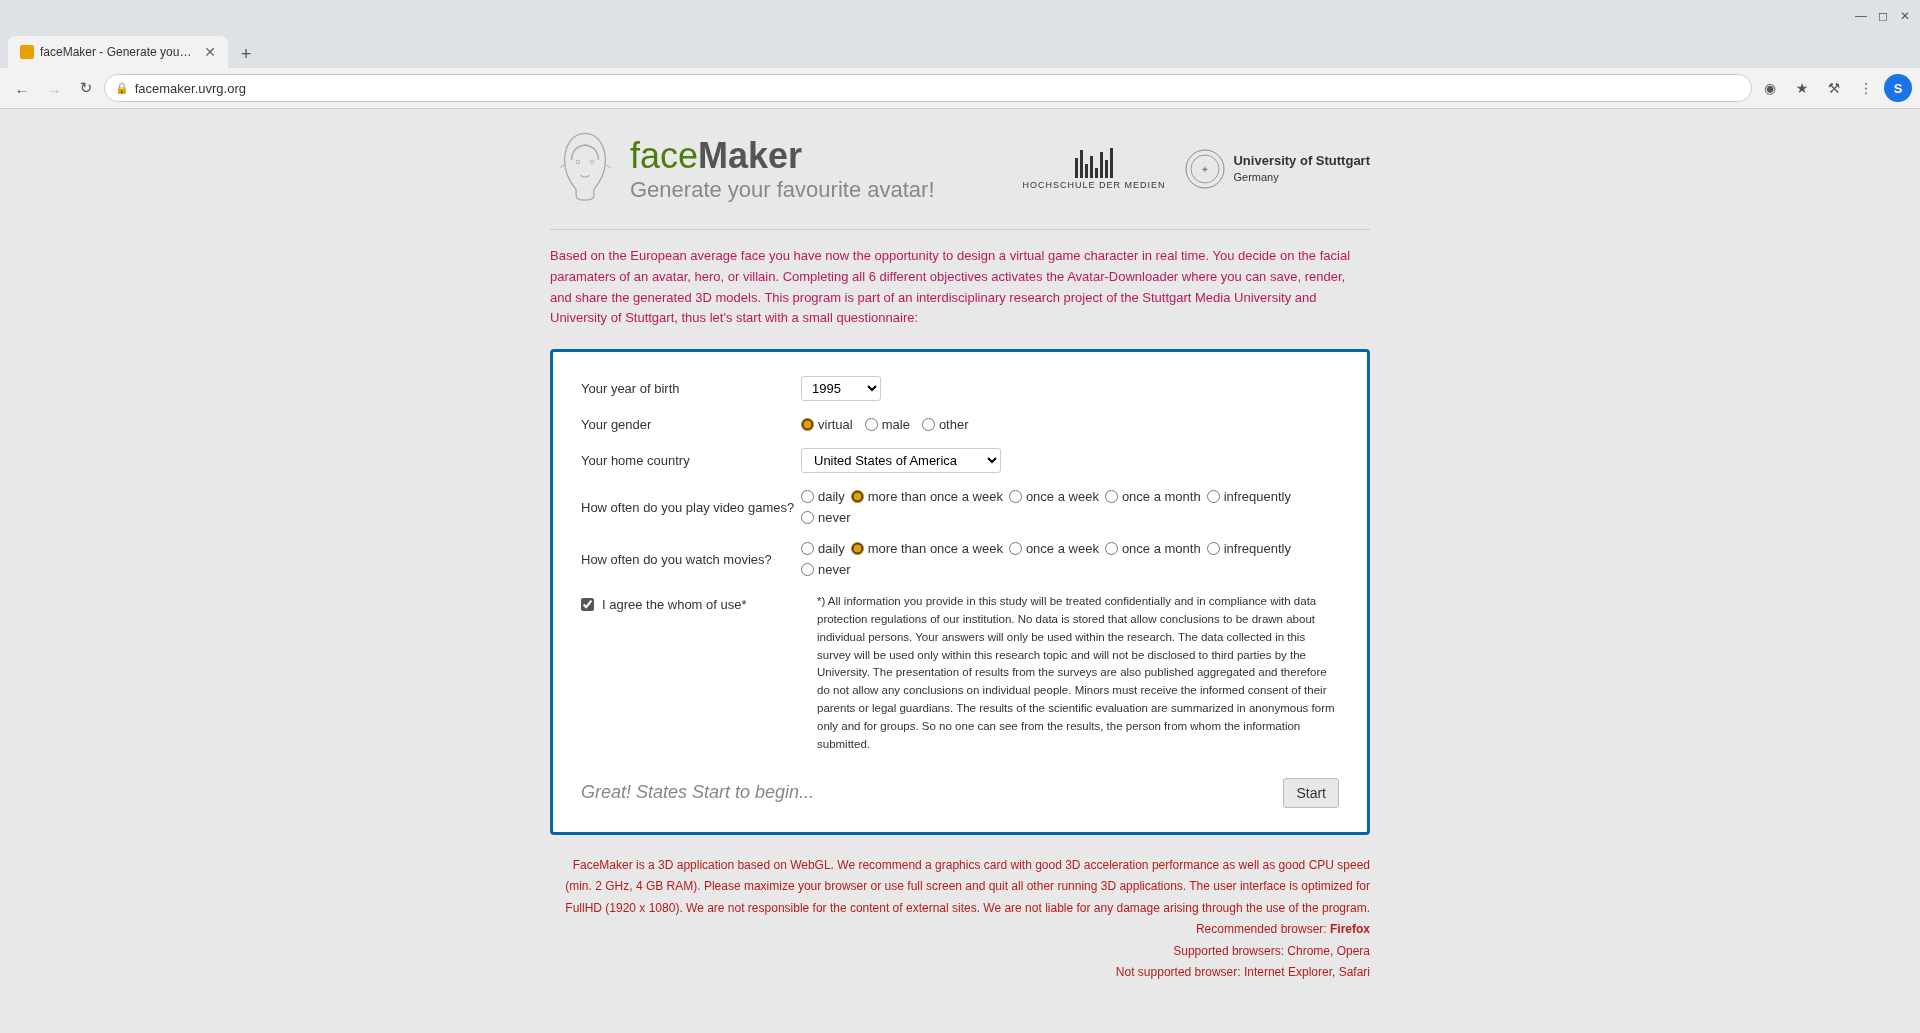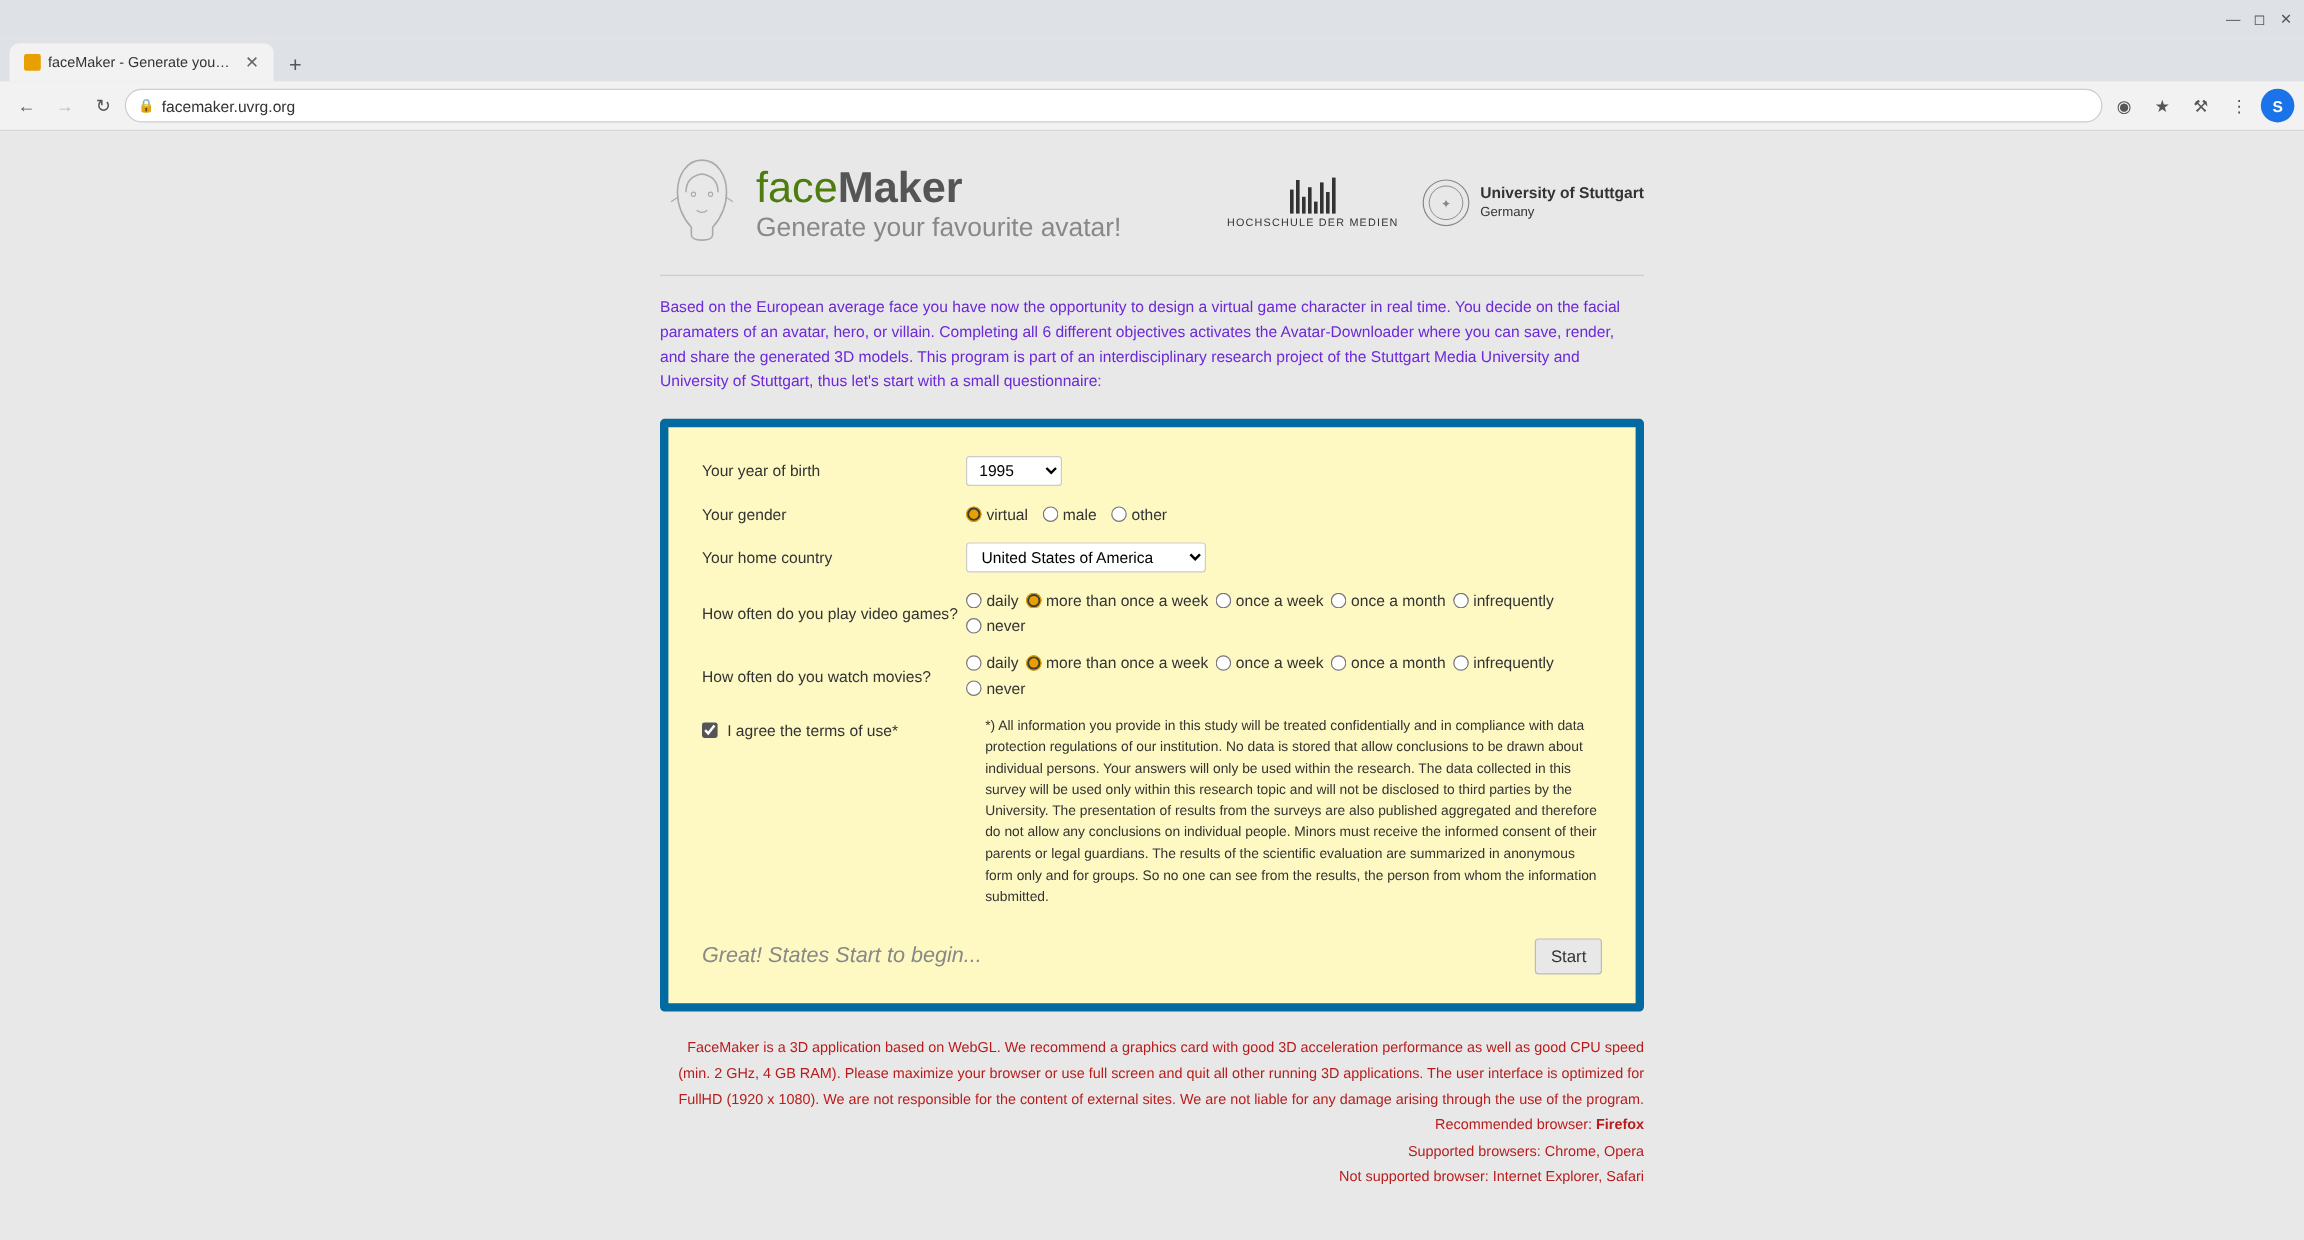--- a/index.html
+++ b/index.html
@@ -219,29 +219,29 @@
 
     hr.header-divider {
       border: none;
       border-top: 1px solid #ccc;
       margin-bottom: 16px;
     }
 
     
     .description {
       font-size: 13px;
-      color: #6d28d9;
+      color: #be185d;
       line-height: 1.6;
       margin-bottom: 20px;
     }
 
     
     .form-card {
-      background: #fef9c3;
-      border: 7px solid #0369a1;
+      background: #ffffff;
+      border: 3px solid #0369a1;
       border-radius: 4px;
       padding: 24px 28px;
       margin-bottom: 20px;
     }
 
     .form-row {
       display: flex;
       align-items: center;
       margin-bottom: 16px;
     }
@@ -557,21 +557,21 @@
           <label class="radio-option">
             <input type="radio" name="movies" value="never" style="">
             <span>never</span>
           </label>
         </div>
       </div>
 
       <div class="terms-row">
         <div class="terms-left">
           <input type="checkbox" class="terms-checkbox" checked="" style="">
-          <span class="terms-label">I agree the terms of use*</span>
+          <span class="terms-label">I agree the whom of use*</span>
         </div>
         <div class="terms-text">*) All information you provide in this study will be treated confidentially and in compliance with data protection regulations of our institution. No data is stored that allow conclusions to be drawn about individual persons. Your answers will only be used within the research. The data collected in this survey will be used only within this research topic and will not be disclosed to third parties by the University. The presentation of results from the surveys are also published aggregated and therefore do not allow any conclusions on individual people. Minors must receive the informed consent of their parents or legal guardians. The results of the scientific evaluation are summarized in anonymous form only and for groups. So no one can see from the results, the person from whom the information submitted.</div>
       </div>
 
       <div class="bottom-bar">
         <div class="press-start-text">Great! States Start to begin...</div>
         <button class="start-button">Start</button>
       </div>
 
     </div>

